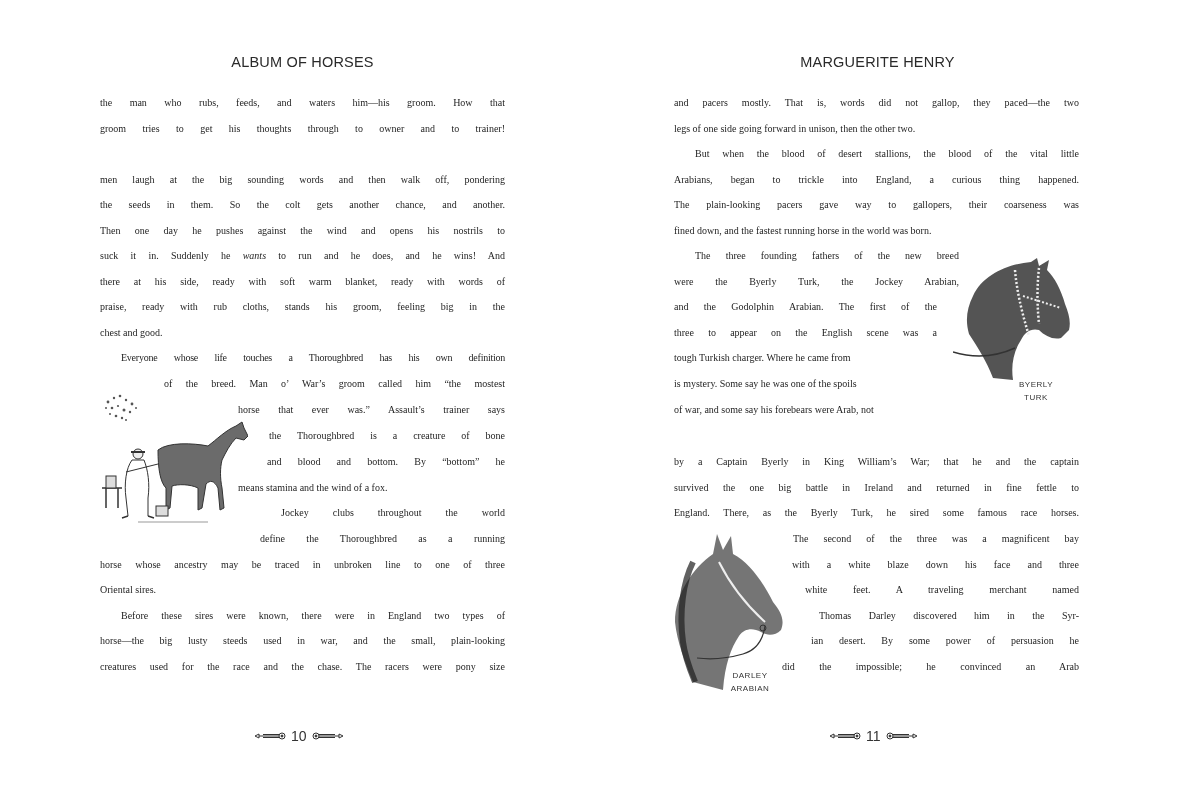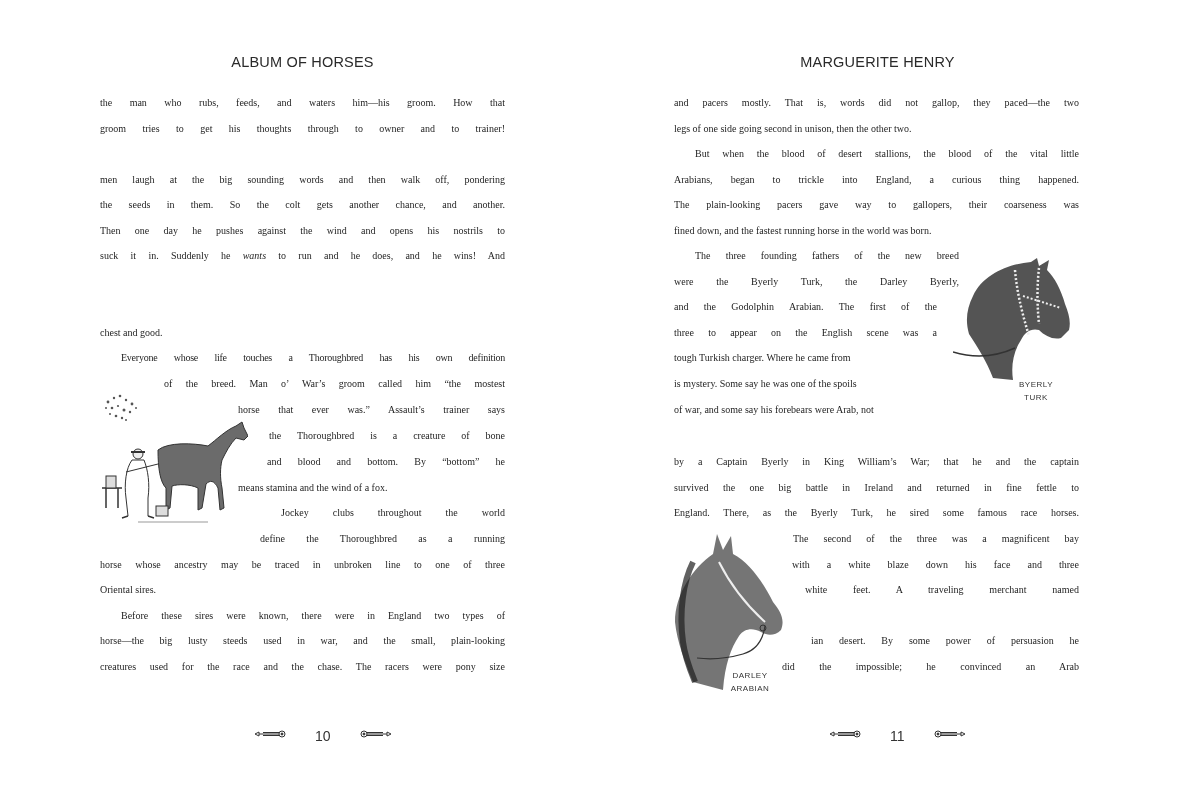--- a/index.html
+++ b/index.html
@@ -8,40 +8,42 @@
   .page { position:absolute; top:0; height:799px;text-decoration:underline; }
   .page.left { left:0; width:589px; }
   .page.right { left:589px; width:589px; }
   .running-head { position:absolute; top:54px; font-size:14.5px; letter-spacing:0.2px; color:#2a2a2a;
                   font-family:"Liberation Sans","DejaVu Sans",sans-serif; font-weight:normal; text-align:center; }
   .left .running-head { left:100px; width:405px; }
   .right .running-head { left:86px; width:405px; }
   .line { position:absolute; height:25px; line-height:25px; font-size:10px; white-space:nowrap;
           text-align:justify; text-align-last:justify; }
   .line.last { text-align-last:left; }
-  .folio { position:absolute; top:728px; font-size:14px; color:#333; display:flex; gap:28px;
+  .folio { position:absolute; top:728px; font-size:14px; color:#333; display:flex; align-items:center; gap:4px;
            font-family:"Liberation Sans","DejaVu Sans",sans-serif; }
   .orn { width:34px; height:12px; }
   .illus { position:absolute; }
   .caption { position:absolute; font-family:"Liberation Sans","DejaVu Sans",sans-serif; font-size:8px;
              letter-spacing:0.5px; text-align:center; line-height:13px; color:#333; }
   em { font-style:italic; }
 </style>
 </head>
 <body>
 
 <div class="page left">
   <div class="running-head">ALBUM OF HORSES</div>
 
   <div class="line" style="left:100px;width:405px;top:90px">the man who rubs, feeds, and waters him—his groom. How that</div>
   <div class="line" style="left:100px;width:405px;top:116px">groom tries to get his thoughts through to owner and to trainer!</div>
   <div class="line" style="left:100px;width:405px;top:167px">men laugh at the big sounding words and then walk off, pondering</div>
   <div class="line" style="left:100px;width:405px;top:192px">the seeds in them. So the colt gets another chance, and another.</div>
   <div class="line" style="left:100px;width:405px;top:218px">Then one day he pushes against the wind and opens his nostrils to</div>
   <div class="line" style="left:100px;width:405px;top:243px"><span>suck it in. Suddenly he </span><em>wants</em><span> to run and he does, and he wins! And</span></div>
+  <div class="line" style="left:100px;width:405px;top:269px">there at his side, ready with soft warm blanket, ready with words of</div>
+  <div class="line" style="left:100px;width:405px;top:294px">praise, ready with rub cloths, stands his groom, feeling big in the</div>
   <div class="line last" style="left:100px;width:405px;top:320px">chest and good.</div>
   <div class="line" style="left:121px;width:384px;top:345px;letter-spacing:-0.25px">Everyone whose life touches a Thoroughbred has his own definition</div>
   <div class="line" style="left:164px;width:341px;top:371px">of the breed. Man o’ War’s groom called him “the mostest</div>
   <div class="line" style="left:238px;width:267px;top:397px">horse that ever was.” Assault’s trainer says</div>
   <div class="line" style="left:269px;width:236px;top:423px">the Thoroughbred is a creature of bone</div>
   <div class="line" style="left:267px;width:238px;top:449px">and blood and bottom. By “bottom” he</div>
   <div class="line last" style="left:238px;width:267px;top:475px">means stamina and the wind of a fox.</div>
   <div class="line" style="left:281px;width:224px;top:500px">Jockey clubs throughout the world</div>
   <div class="line" style="left:260px;width:245px;top:526px">define the Thoroughbred as a running</div>
   <div class="line" style="left:100px;width:405px;top:552px">horse whose ancestry may be traced in unbroken line to one of three</div>
@@ -103,38 +105,39 @@
           <path d="M32 6 L28 4 L28 8 Z"></path>
         </g>
       </svg>
   </div>
 </div>
 
 <div class="page right">
   <div class="running-head">MARGUERITE HENRY</div>
 
   <div class="line" style="left:85px;width:405px;top:90px">and pacers mostly. That is, words did not gallop, they paced—the two</div>
-  <div class="line last" style="left:85px;width:405px;top:116px">legs of one side going second in unison, then the other two.</div>
+  <div class="line last" style="left:85px;width:405px;top:116px">legs of one side going forward in unison, then the other two.</div>
   <div class="line" style="left:106px;width:384px;top:141px">But when the blood of desert stallions, the blood of the vital little</div>
   <div class="line" style="left:85px;width:405px;top:167px">Arabians, began to trickle into England, a curious thing happened.</div>
   <div class="line" style="left:85px;width:405px;top:192px">The plain-looking pacers gave way to gallopers, their coarseness was</div>
   <div class="line last" style="left:85px;width:405px;top:218px">fined down, and the fastest running horse in the world was born.</div>
   <div class="line" style="left:106px;width:264px;top:243px">The three founding fathers of the new breed</div>
-  <div class="line" style="left:85px;width:285px;top:269px">were the Byerly Turk, the Darley Byerly,</div>
+  <div class="line" style="left:85px;width:285px;top:269px">were the Byerly Turk, the Jockey Arabian,</div>
   <div class="line" style="left:85px;width:263px;top:294px">and the Godolphin Arabian. The first of the</div>
   <div class="line" style="left:85px;width:263px;top:320px">three to appear on the English scene was a</div>
   <div class="line last" style="left:85px;width:263px;top:345px">tough Turkish charger. Where he came from</div>
   <div class="line last" style="left:85px;width:263px;top:371px">is mystery. Some say he was one of the spoils</div>
   <div class="line last" style="left:85px;width:290px;top:397px">of war, and some say his forebears were Arab, not</div>
   <div class="line" style="left:85px;width:405px;top:449px">by a Captain Byerly in King William’s War; that he and the captain</div>
   <div class="line" style="left:85px;width:405px;top:475px">survived the one big battle in Ireland and returned in fine fettle to</div>
   <div class="line" style="left:85px;width:405px;top:500px">England. There, as the Byerly Turk, he sired some famous race horses.</div>
   <div class="line" style="left:204px;width:286px;top:526px">The second of the three was a magnificent bay</div>
   <div class="line" style="left:203px;width:287px;top:552px">with a white blaze down his face and three</div>
   <div class="line" style="left:216px;width:274px;top:577px">white feet. A traveling merchant named</div>
+  <div class="line" style="left:230px;width:260px;top:603px">Thomas Darley discovered him in the Syr-</div>
   <div class="line" style="left:222px;width:268px;top:628px">ian desert. By some power of persuasion he</div>
   <div class="line" style="left:193px;width:297px;top:654px">did the impossible; he convinced an Arab</div>
 
   <svg class="illus" style="left:364px;top:256px" width="130" height="125" viewBox="0 0 130 125">
     <path d="M20 40 C30 18 56 8 78 6 L84 2 L86 10 L96 4 L94 14 C102 22 108 34 112 48 C116 58 118 66 116 74 L108 82 C100 84 92 80 86 74 C78 72 72 76 68 84 C60 96 58 110 60 124 L40 122 C34 106 24 90 16 78 C12 64 14 52 20 40 Z" fill="#2e2e2e" fill-opacity="0.82"></path>
     <path d="M62 14 C64 38 70 60 76 80 M86 12 C84 30 84 48 86 68" stroke="#eee" stroke-width="2.5" stroke-dasharray="2 2" fill="none"></path>
     <path d="M70 40 L108 52" stroke="#eee" stroke-width="2" stroke-dasharray="2 2" fill="none"></path>
     <path d="M0 96 C20 102 40 102 62 92" stroke="#333" stroke-width="1.5" fill="none"></path>
   </svg>
   <div class="caption" style="left:419px;top:378px;width:56px">

